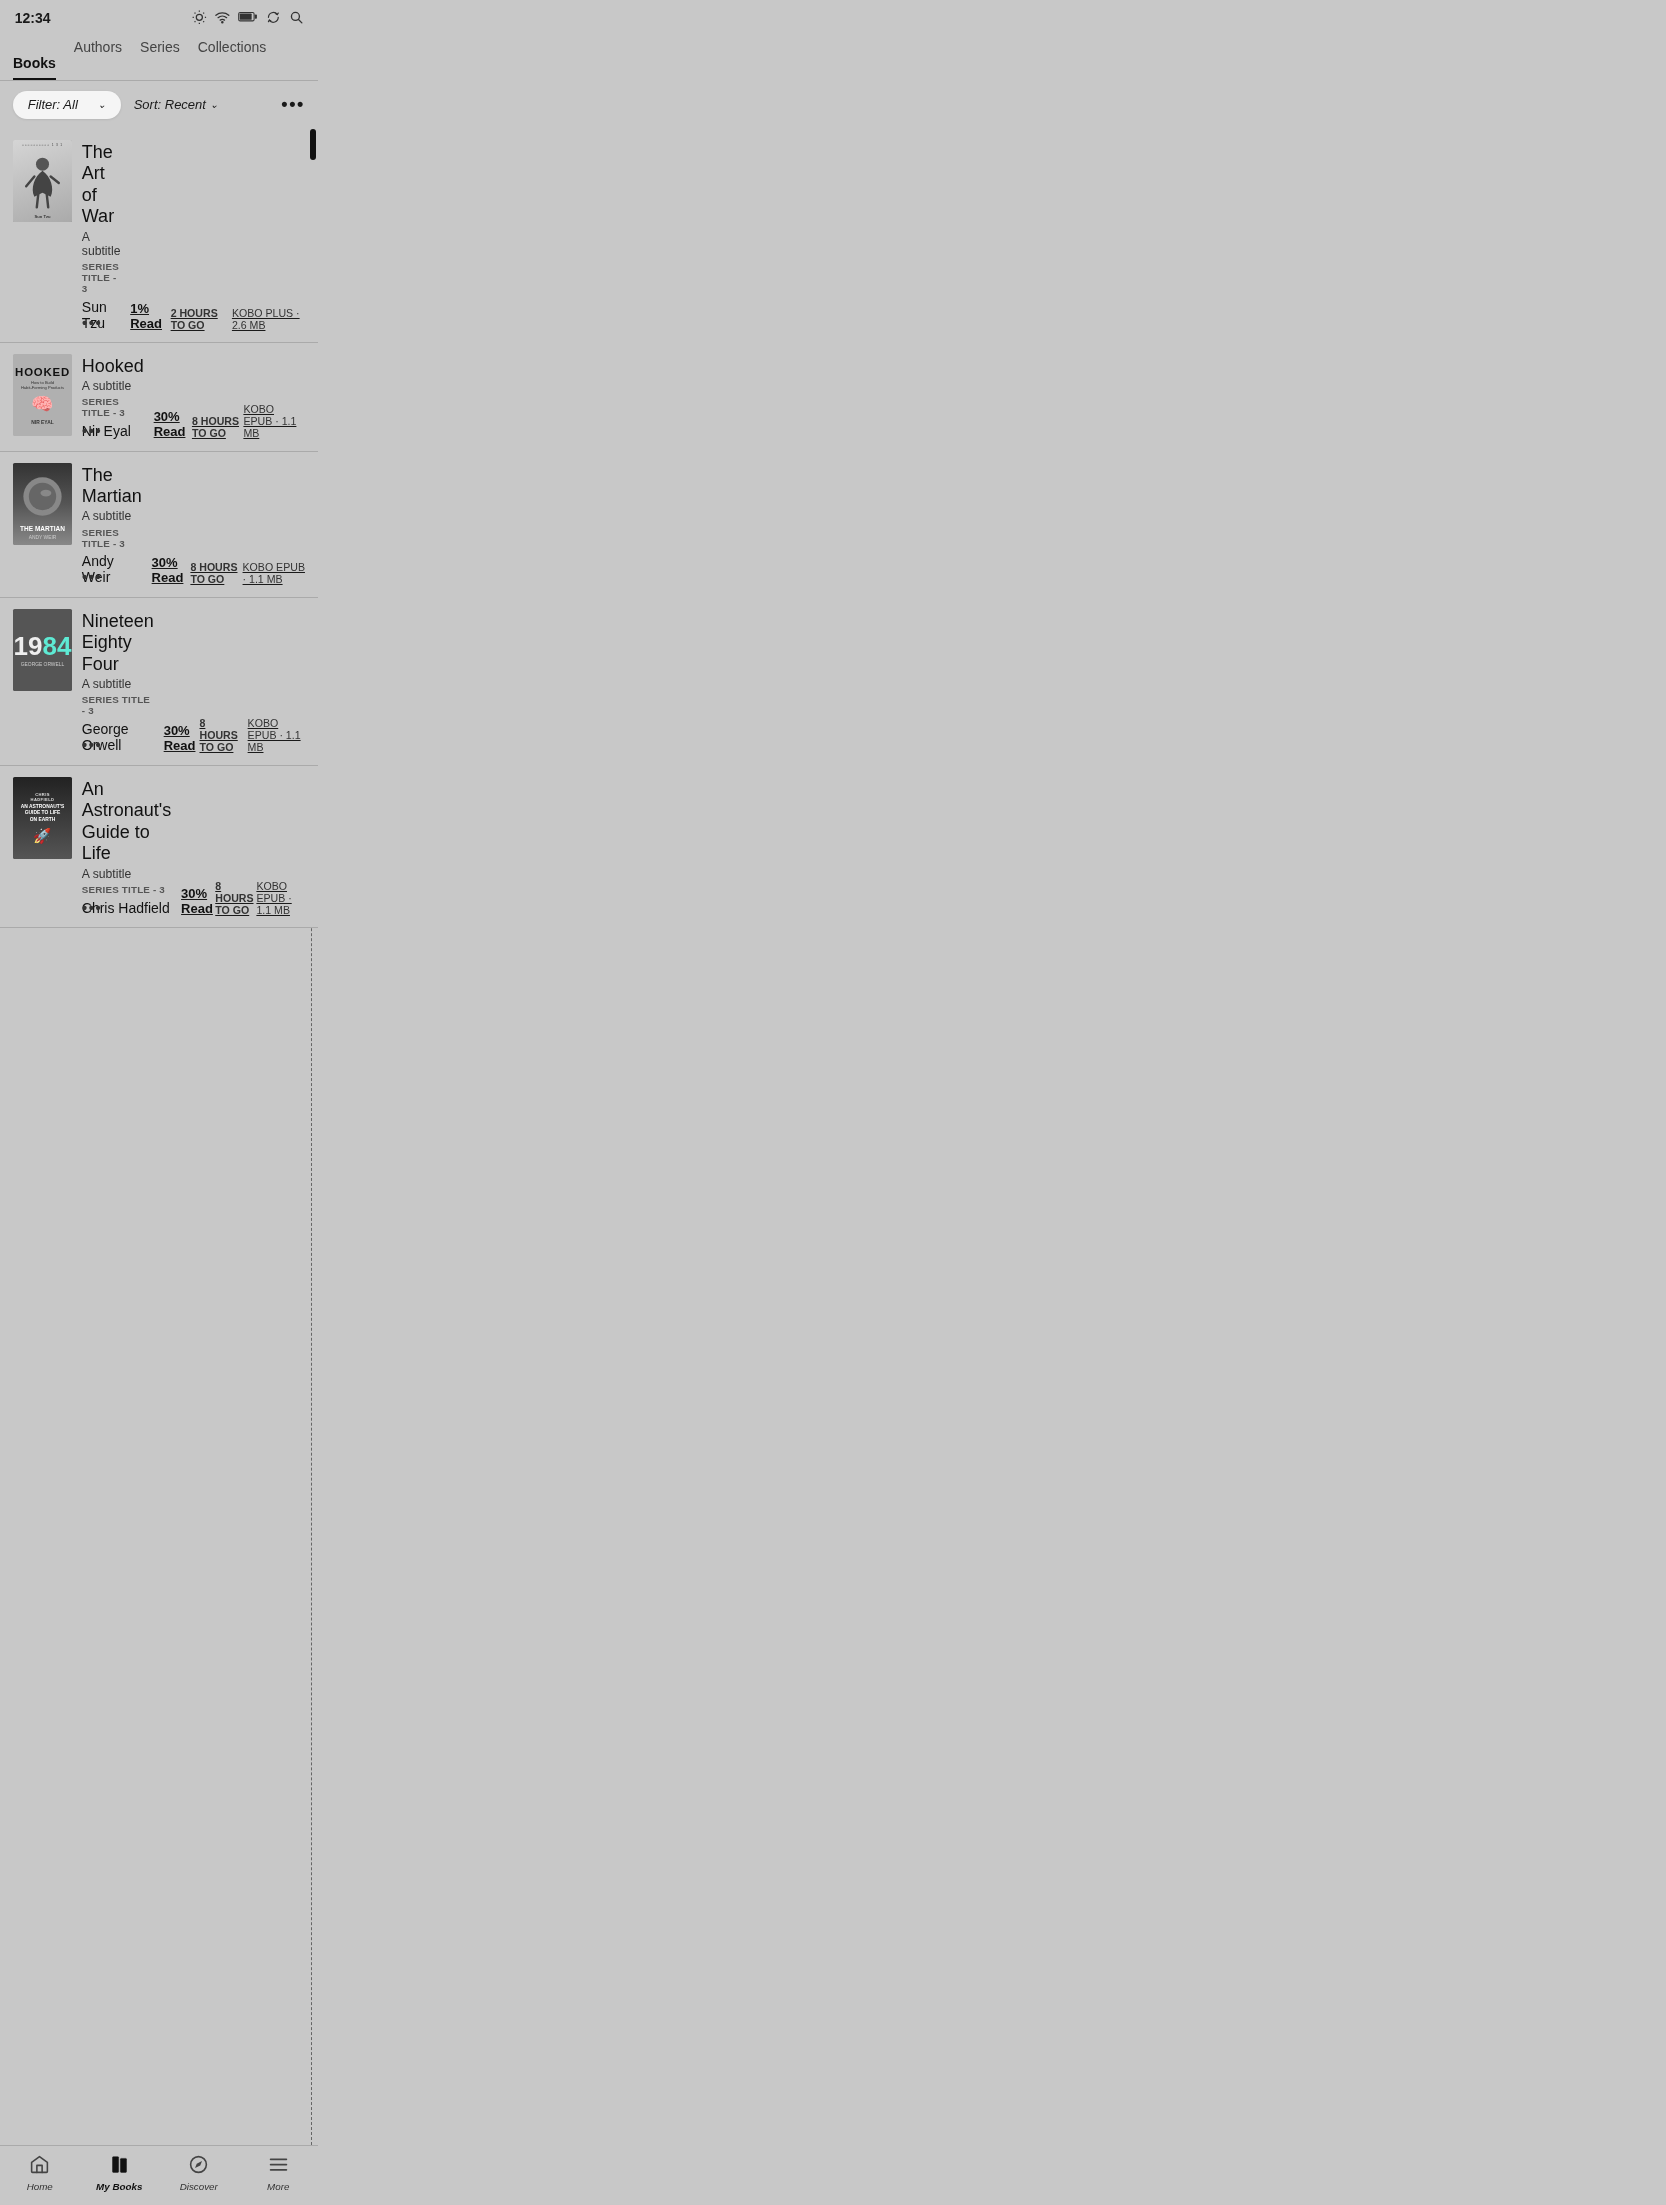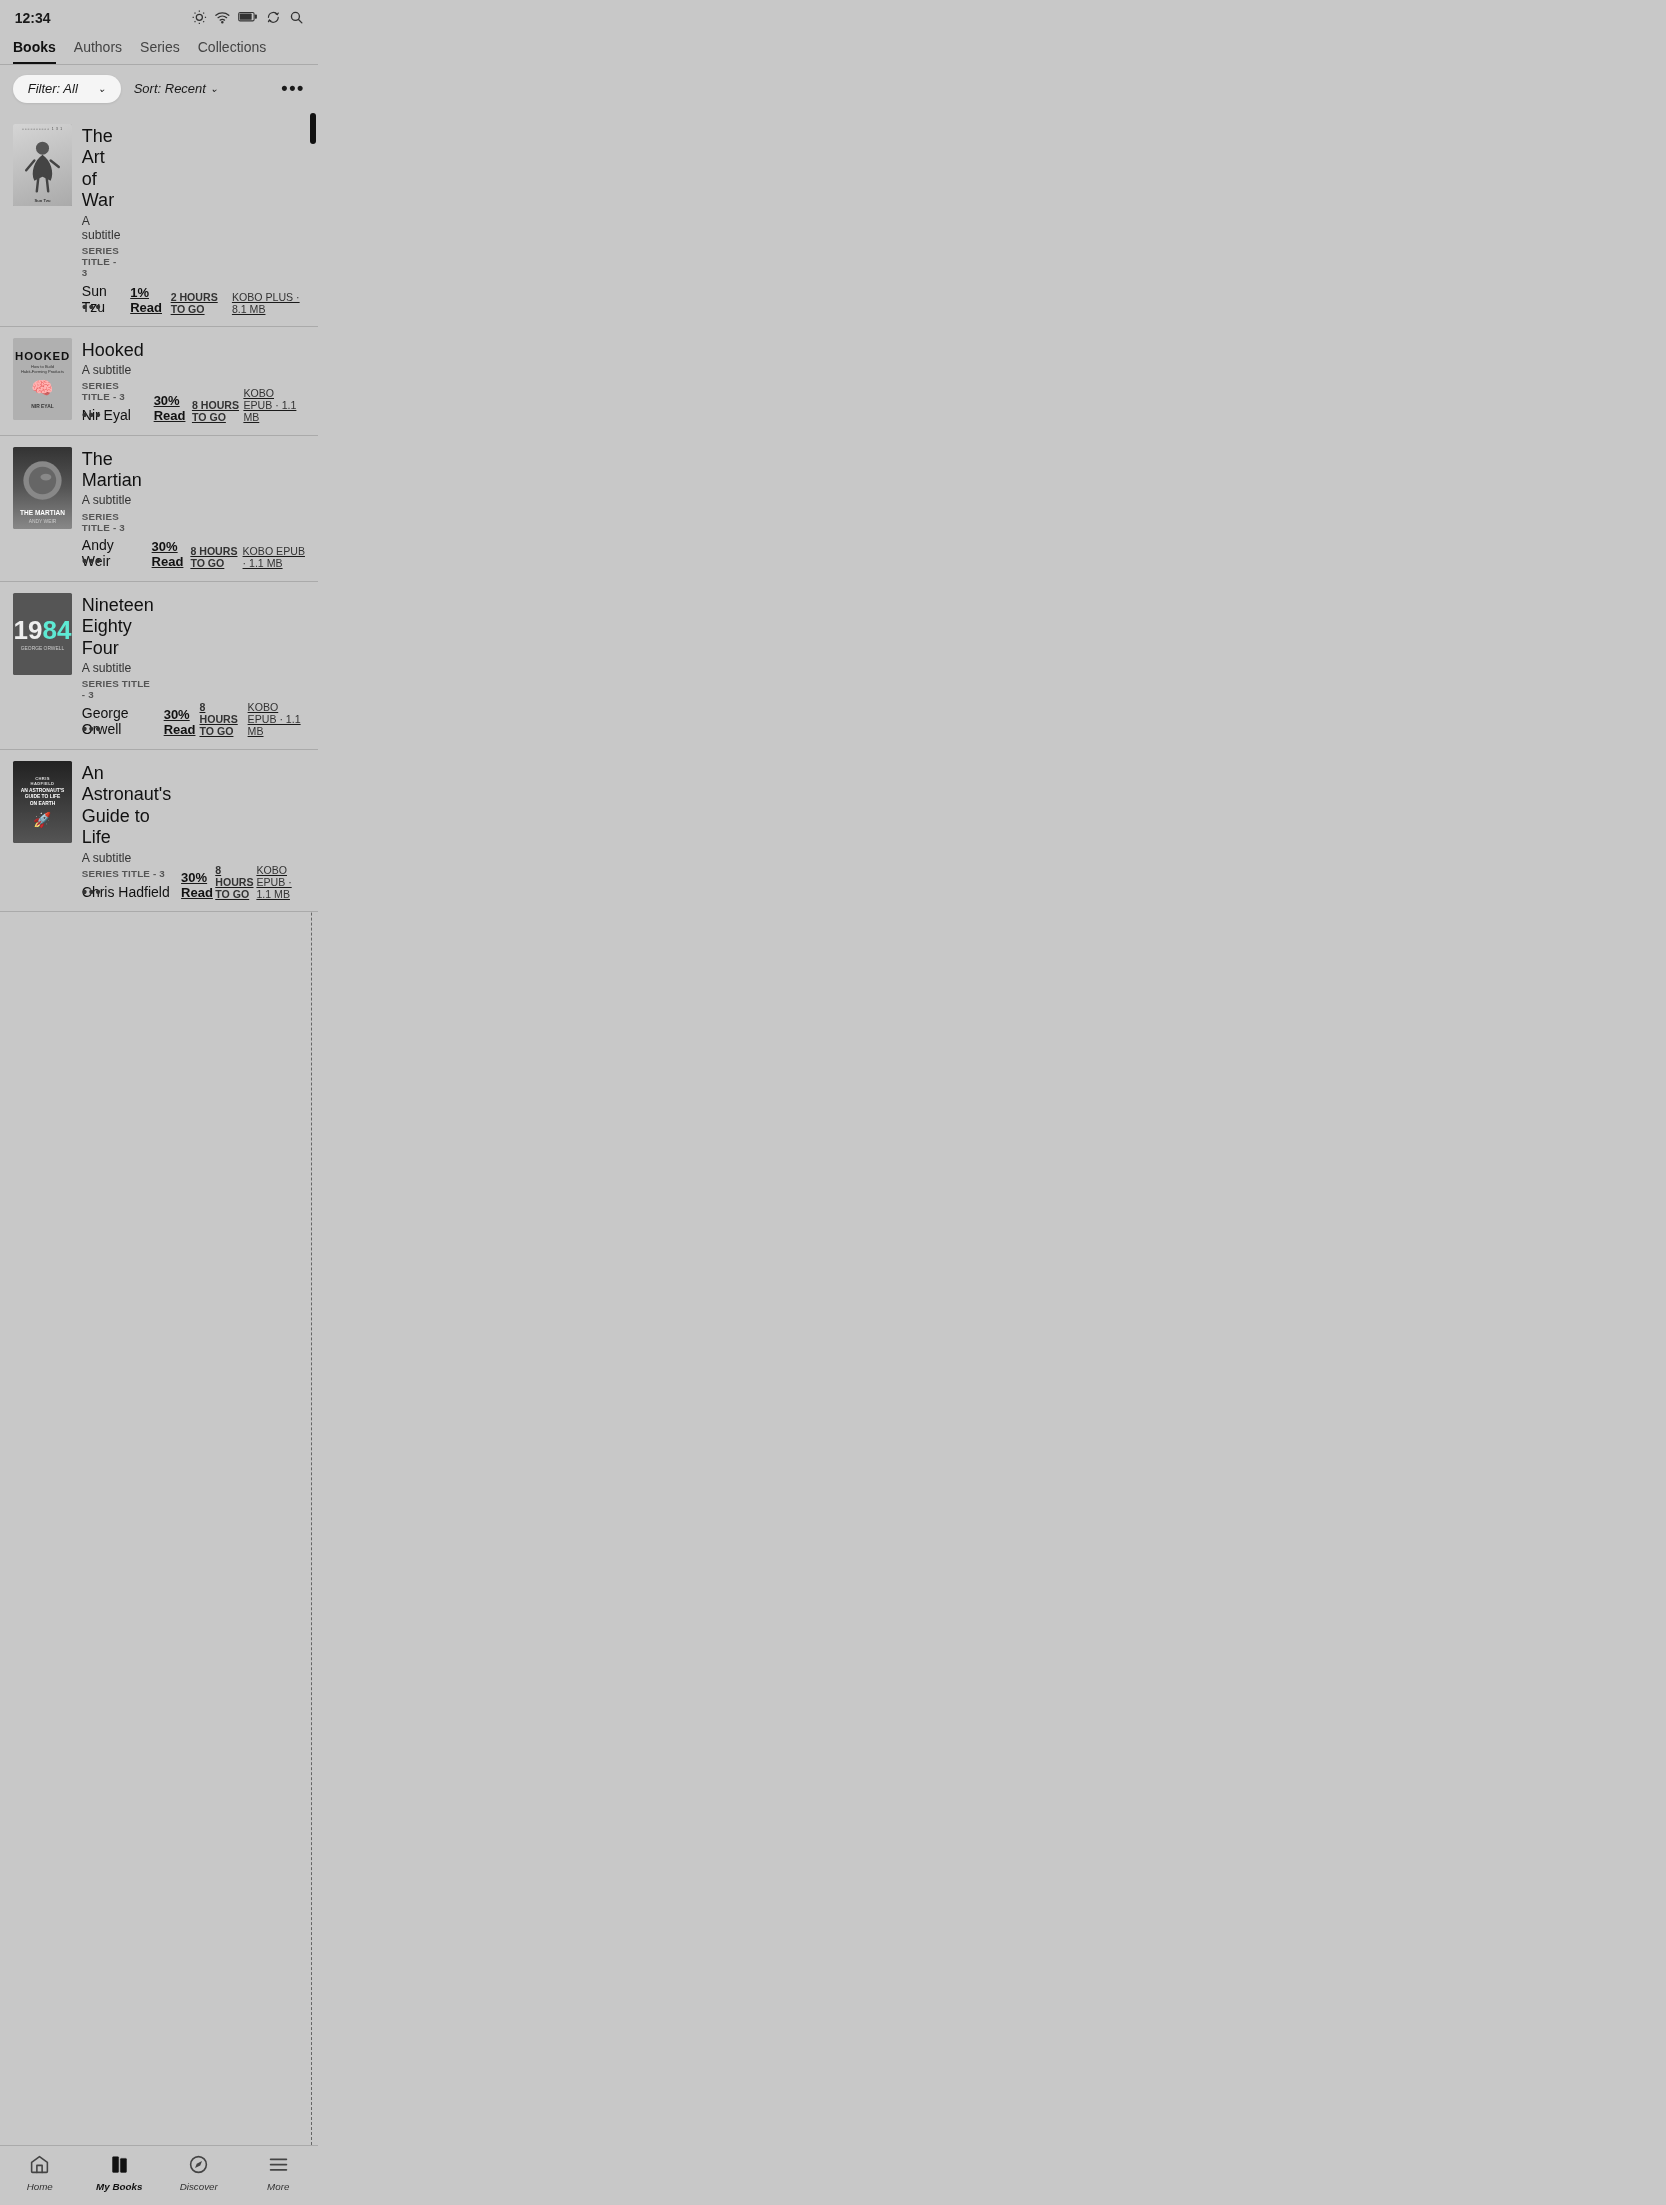--- a/index.html
+++ b/index.html
@@ -50,20 +50,21 @@
       padding-bottom: 6.5px;
       cursor: pointer;
       color: #444;
       font-weight: 400;
       border-bottom: 2.4px solid transparent;
     }
     .tab-item.active {
       font-weight: 700;
       color: #111;
       border-bottom: 2.4px solid #111;
+      margin-top: 16px;
     }
 
     
     .filter-bar {
       display: flex;
       align-items: center;
       padding: 9.8px 13px;
       background: #c8c8c8;
       gap: 13px;
     }
@@ -451,21 +452,21 @@
     <div class="book-info">
       <span class="book-title">The Art of War</span>
       <span class="book-subtitle">A subtitle</span>
       <span class="book-series">SERIES TITLE - 3</span>
       <span class="book-author">Sun Tzu</span>
       <span class="book-more-dots">•••</span>
     </div>
     <div class="book-stats">
       <span class="stat-read">1% Read</span>
       <span class="stat-hours">2 HOURS TO GO</span>
-      <span class="stat-source">KOBO PLUS · 8.1 MB</span>
+      <span class="stat-source">KOBO PLUS · 2.6 MB</span>
     </div>
   </div>
 
   <div class="book-item">
     <div class="book-cover book-cover-hooked">
       <span class="cover-title">HOOKED</span>
       <span class="cover-subtitle">How to Build<br>Habit-Forming Products</span>
       <span class="cover-head">🧠</span>
       <span class="cover-author">NIR EYAL</span>
     </div>

